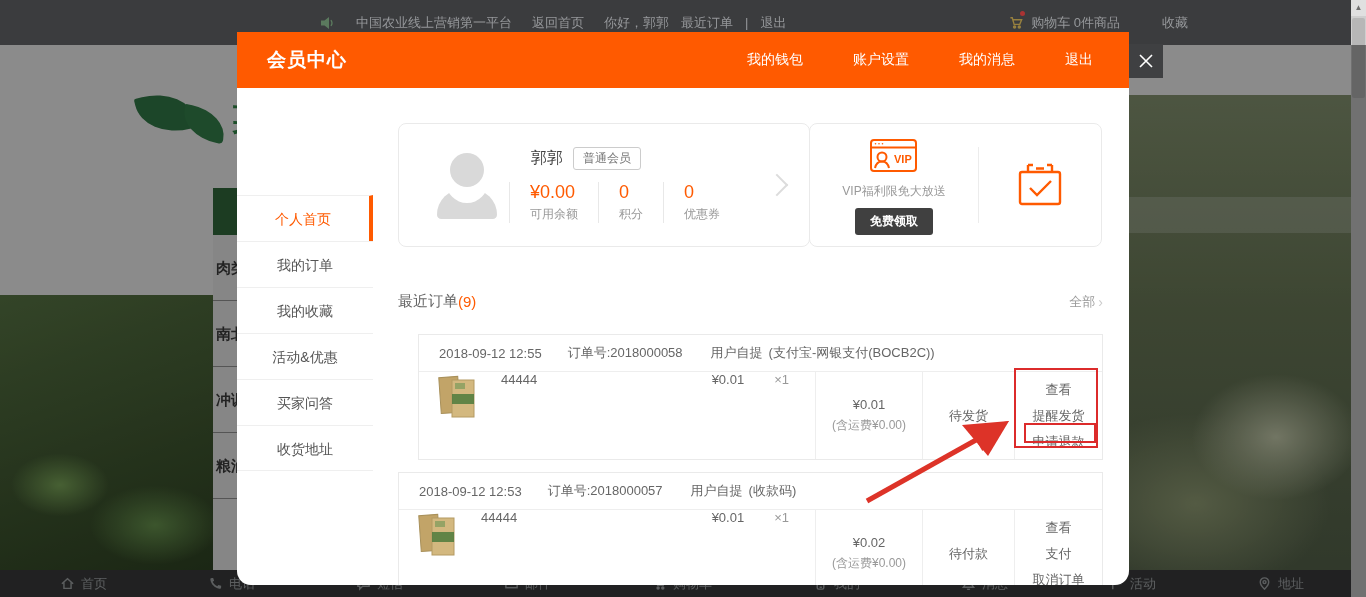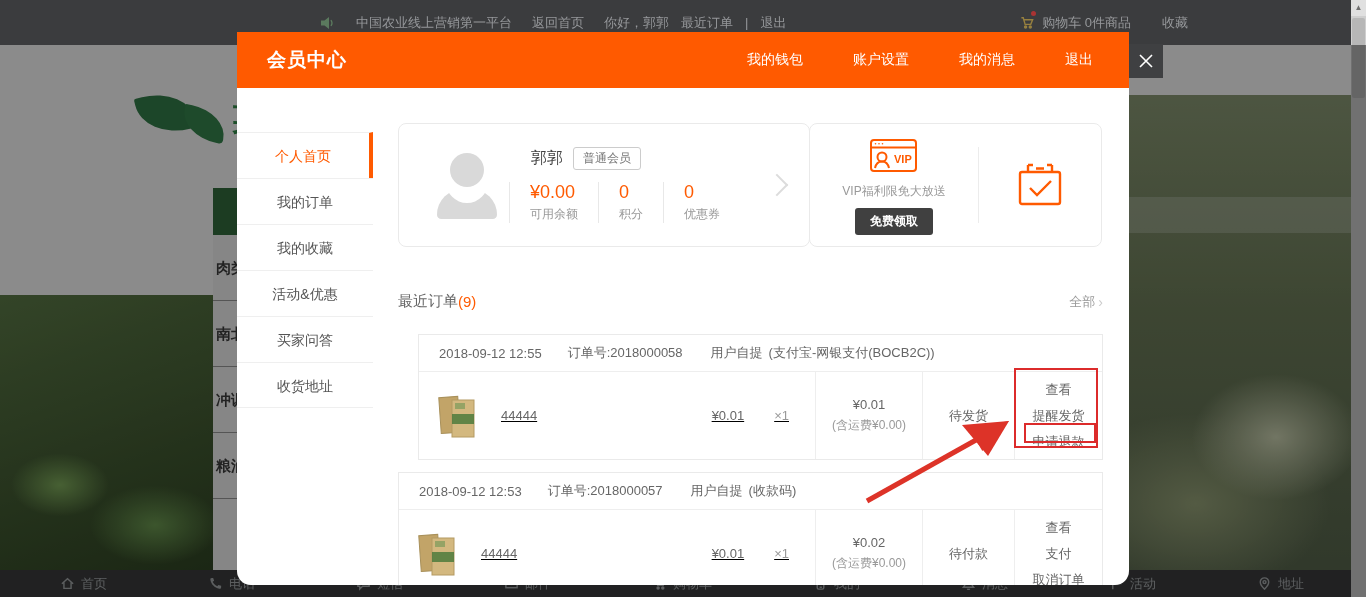--- a/index.html
+++ b/index.html
@@ -5,21 +5,21 @@
   * { margin:0; padding:0; box-sizing:border-box; }
   html,body { width:1366px; height:597px; overflow:hidden; }
   body { position:relative; font-family:"Liberation Sans","DejaVu Sans",sans-serif; background:#fff; }
 
   
   .backdrop { position:absolute; inset:0; background:#fff; }
   .topbar { position:absolute; top:0; left:0; right:0; height:45px; background:#3b3c3e;
             color:#96989b; font-size:13px; display:flex; align-items:center; z-index:2; }
   .topbar-left { display:flex; align-items:center; gap:20px; margin-left:320px; }
   .topbar-userbox { display:flex; align-items:center; gap:12px; }
-  .topbar-right { position:absolute; right:178px; top:0; height:45px; display:flex; align-items:center; gap:31px; }
+  .topbar-right { position:absolute; right:178px; top:0; height:45px; display:flex; align-items:center; gap:42px; }
   .cart-group { display:flex; align-items:center; gap:7px; position:relative; }
   .cart-dot { position:absolute; left:12px; top:-3px; width:5px; height:5px; border-radius:50%; background:#a33; }
 
   .left-photo { position:absolute; left:0; top:295px; width:213px; height:275px;
     background: radial-gradient(70px 45px at 60px 190px,#7fae5a,rgba(0,0,0,0) 70%),
                 radial-gradient(90px 55px at 155px 230px,#6a9a4e,rgba(0,0,0,0) 72%),
                 linear-gradient(160deg,#5a7a44,#2c421f); }
   .right-photo { position:absolute; left:1129px; right:0; top:95px; bottom:27px;
     background: radial-gradient(120px 90px at 62% 72%,#cfd6b4,rgba(0,0,0,0) 70%),
                 radial-gradient(180px 120px at 28% 86%,#97a478,rgba(0,0,0,0) 75%),
@@ -54,21 +54,21 @@
   .modal { position:absolute; left:237px; top:32px; width:892px; height:553px; background:#fff;
            border-radius:0 0 14px 14px; overflow:hidden; z-index:10; display:flex; flex-direction:column; }
   .modal-header { height:56px; background:#ff5a00; display:flex; align-items:center; padding:0 30px; flex-shrink:0; }
   .modal-title { color:#fff; font-size:19px; font-weight:bold; letter-spacing:1px; }
   .modal-nav { margin-left:auto; display:flex; gap:50px; color:#fff; font-size:14px; padding-right:6px; }
   .modal-nav span { cursor:pointer; }
   .close-btn { position:absolute; left:1129px; top:44px; width:34px; height:34px; background:#3f4042;
                z-index:11; display:flex; align-items:center; justify-content:center; cursor:pointer; }
 
   .modal-body { flex:1; display:flex; min-height:0; }
-  .sidebar { width:136px; flex-shrink:0; padding-top:44px; }
+  .sidebar { width:136px; flex-shrink:0; padding-top:107px; }
   .side-item { height:46px; line-height:46px; text-align:center; font-size:14px; color:#555;
                border-top:1px solid #efefef; cursor:pointer; }
   .side-item:last-child { border-bottom:1px solid #efefef; }
   .side-item.active { color:#ff5a00; border-right:4px solid #ff5a00; }
 
   .content { flex:1; padding:35px 26px 0 25px; position:relative; min-width:0; }
 
   .cards { display:flex; height:124px; }
   .profile-card { width:412px; border:1px solid #eaeaea; border-radius:8px; display:flex;
                   align-items:center; padding:0 14px 0 34px; }
@@ -103,21 +103,21 @@
   .all-link { margin-left:auto; font-size:13px; color:#999; cursor:pointer; }
   .all-chevron { color:#ccc; margin-left:3px; font-size:14px; }
 
   .order-card { border:1px solid #eaeaea; position:relative; background:#fff; }
   .order-card.first { margin-top:23px;margin-left:20px; }
   .order-card.second { margin-top:12px; }
   .order-header { height:37px; display:flex; align-items:center; padding-left:20px; font-size:13px;
                   color:#666; border-bottom:1px solid #eee; }
   .oh-date { margin-right:26px; } .oh-no { margin-right:28px; } .oh-delivery { margin-right:6px; }
   .order-body { display:flex; height:87px; }
-  .cell-product { flex:1; display:flex; align-items:center; padding-left:16px; min-width:0;text-decoration:underline; }
+  .cell-product { flex:1; display:flex; padding-left:16px; min-width:0; }
   .thumb { width:48px; height:48px; flex-shrink:0; }
   .prod-name { margin-left:18px; font-size:13px; color:#666; }
   .prod-price { margin-left:auto; font-size:13px; color:#666; }
   .prod-qty { font-size:13px; color:#999; margin:0 26px 0 30px; }
   .cell-total { width:107px; border-left:1px solid #eee; display:flex; flex-direction:column;
                 justify-content:center; align-items:center; }
   .total-price { font-size:13px; color:#666; }
   .total-ship { font-size:12px; color:#999; margin-top:5px; }
   .cell-status { width:92px; border-left:1px solid #eee; display:flex; align-items:center;
                  justify-content:center; font-size:13px; color:#666; }

